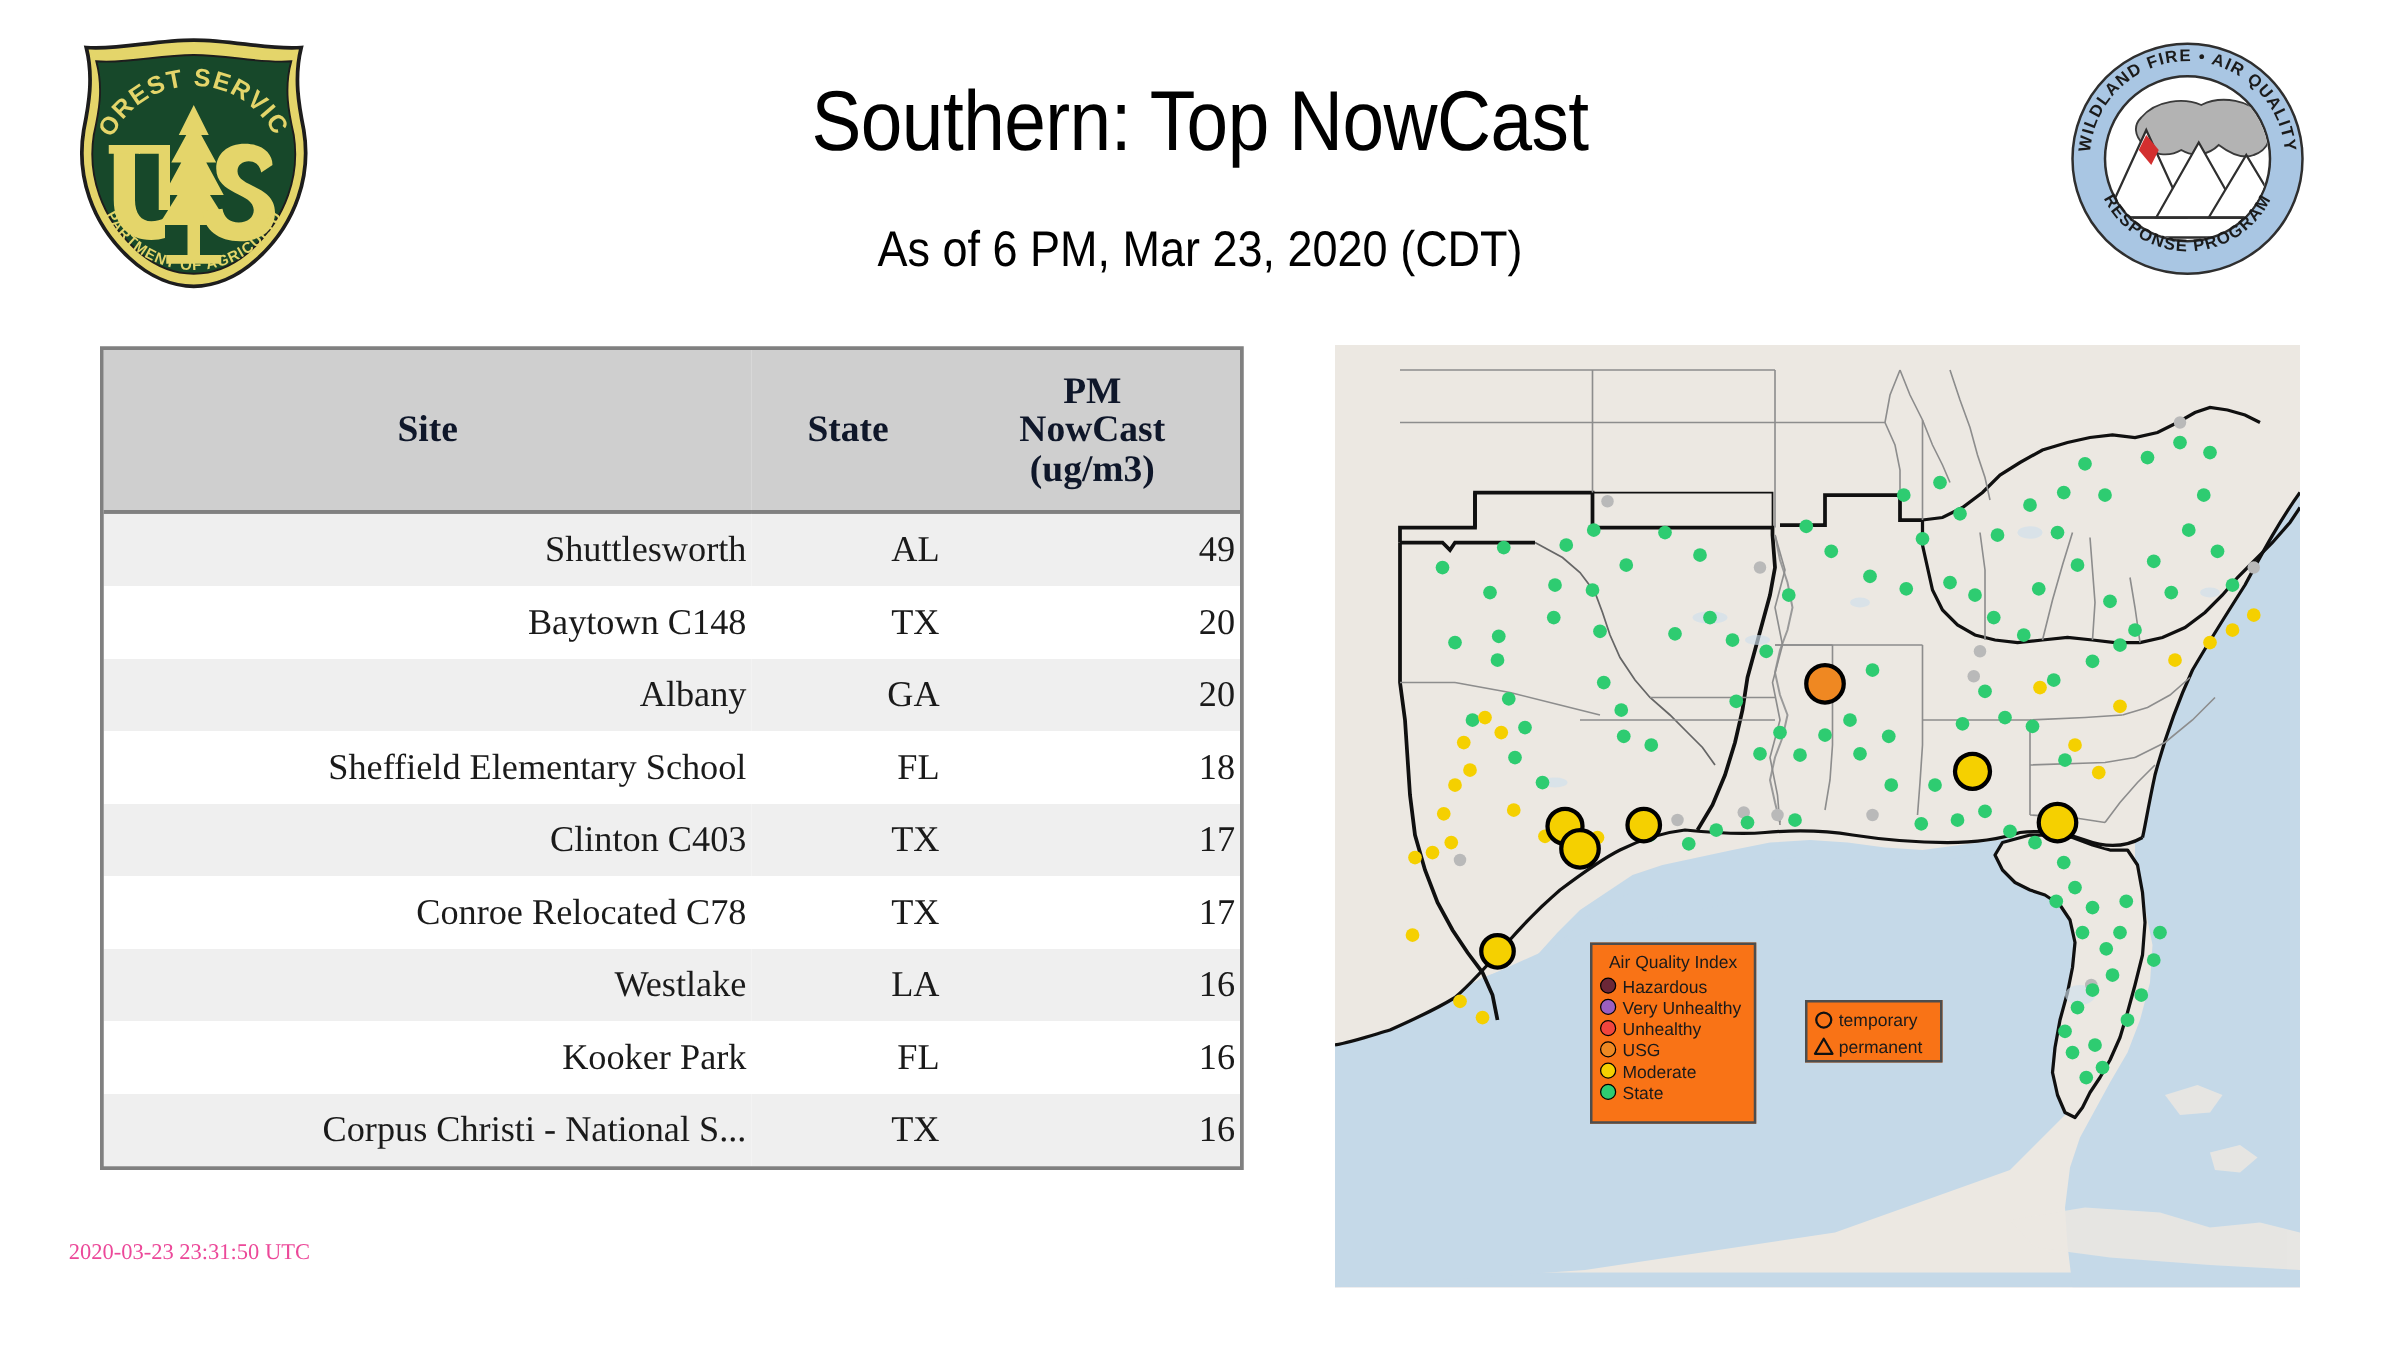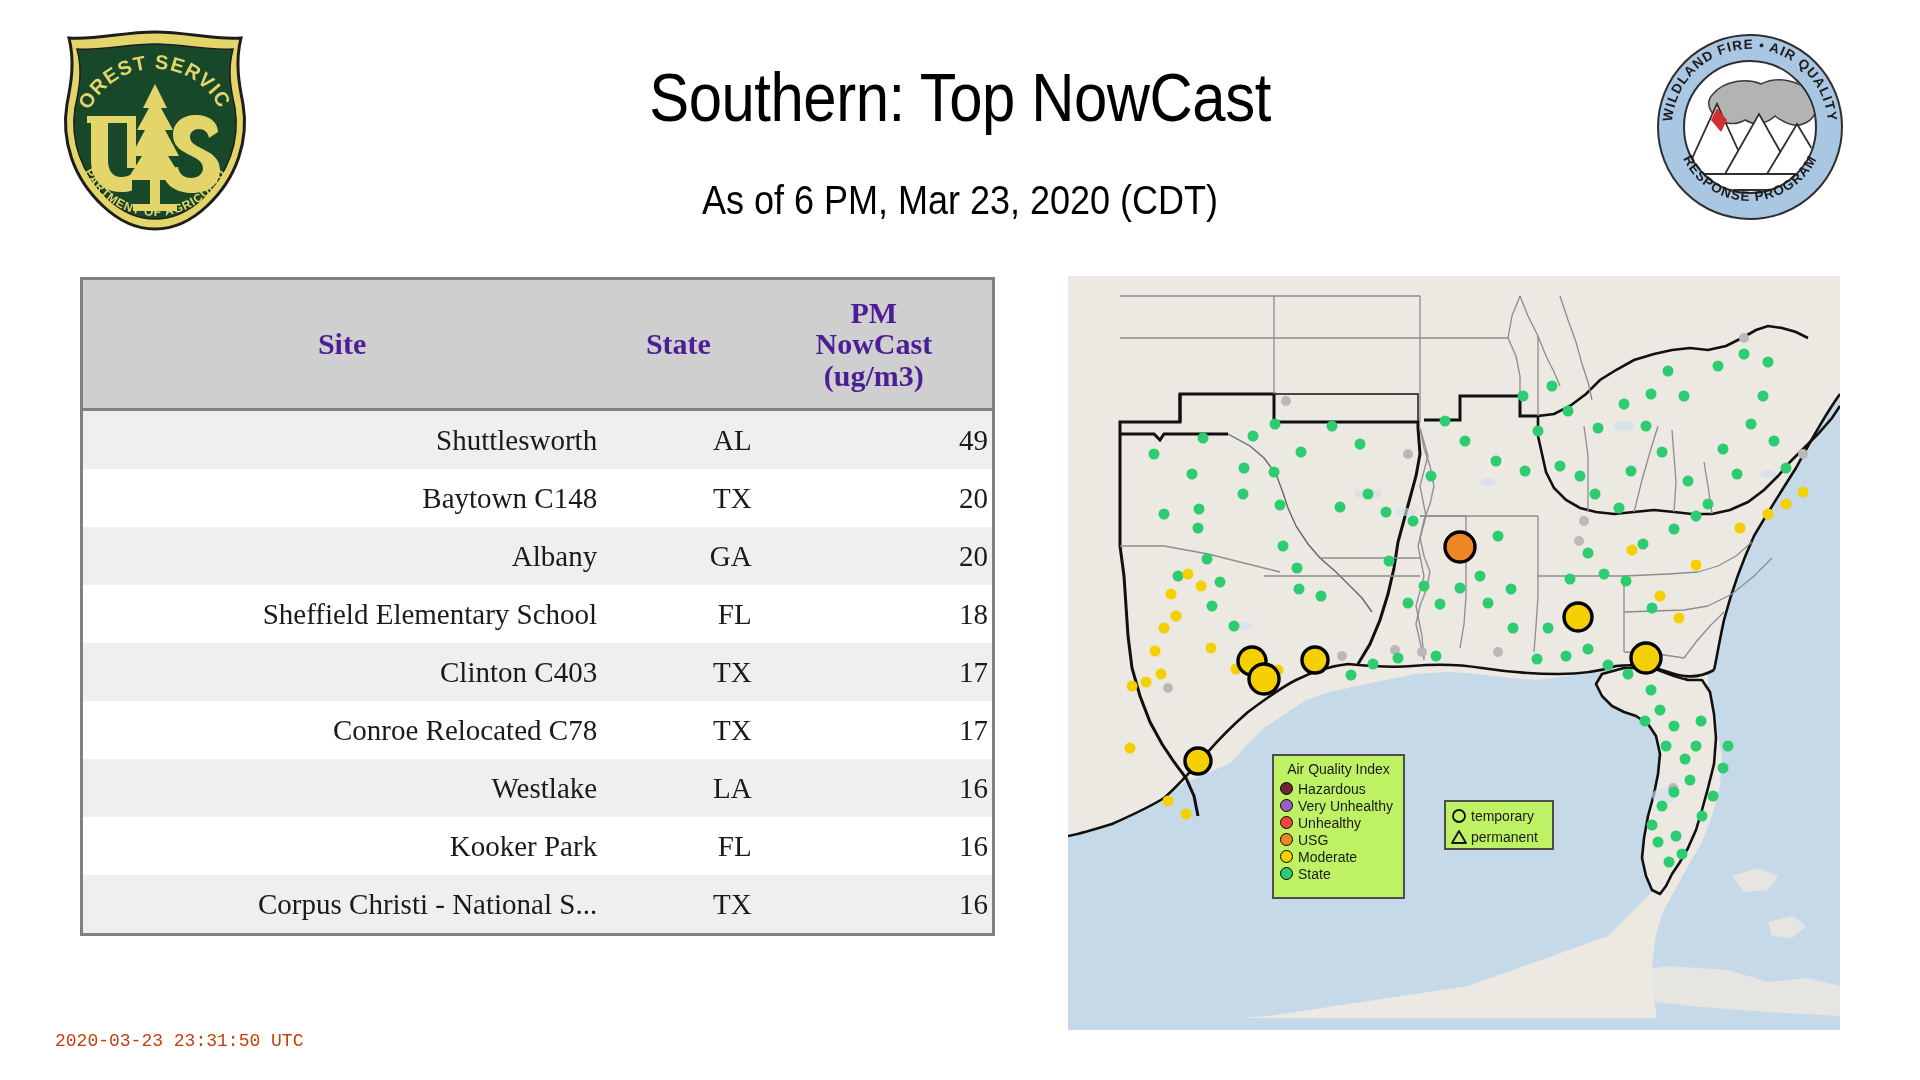--- a/index.html
+++ b/index.html
@@ -69,21 +69,21 @@
     box-sizing: border-box;
     background: #ffffff;
   }
   table.nowcast {
     border-collapse: collapse;
     width: 100%;
     font-family: "Liberation Serif", serif;
   }
   table.nowcast thead th {
     background: #cfcfcf;
-    color: #4c1d95;
+    color: #0f172a;
     font-size: 30px;
     font-weight: bold;
     text-align: center;
     vertical-align: middle;
     padding: 8px 4px;
     height: 112px;
     border-bottom: 3px solid #808080;
     line-height: 1.05;
     font-family: "Liberation Serif", serif;
   }
@@ -112,21 +112,21 @@
     top: 276px;
     width: 772px;
     height: 754px;
     overflow: hidden;
     background: #ece8e2;
   }
   #map-svg { display: block; }
 
   .legend-box {
     position: absolute;
-    background: #bef264;
+    background: #f97316;
     border: 2px solid #4d4d4d;
     box-sizing: border-box;
     font-family: "Liberation Sans", sans-serif;
   }
   #aqi-legend {
     left: 1272px;
     top: 754px;
     width: 133px;
     height: 145px;
     padding: 5px 6px 4px 6px;
@@ -182,24 +182,24 @@
     width: 18px;
     height: 18px;
     margin-right: 3px;
     flex: 0 0 auto;
   }
 
   
   #timestamp {
     position: absolute;
     left: 55px;
-    top: 1031px;
+    top: 991px;
     font-size: 18px;
-    color: #c2410c;
-    font-family: Liberation Mono, monospace;
+    color: #ec4899;
+    font-family: Liberation Serif, serif;
     white-space: nowrap;
   }
 </style>
 </head>
 <body>
 
 <div id="fs-logo">
   <svg viewBox="0 0 200 205" width="200" height="205" aria-hidden="true">
     <defs>
       <path id="fsshield" d="M100 4

